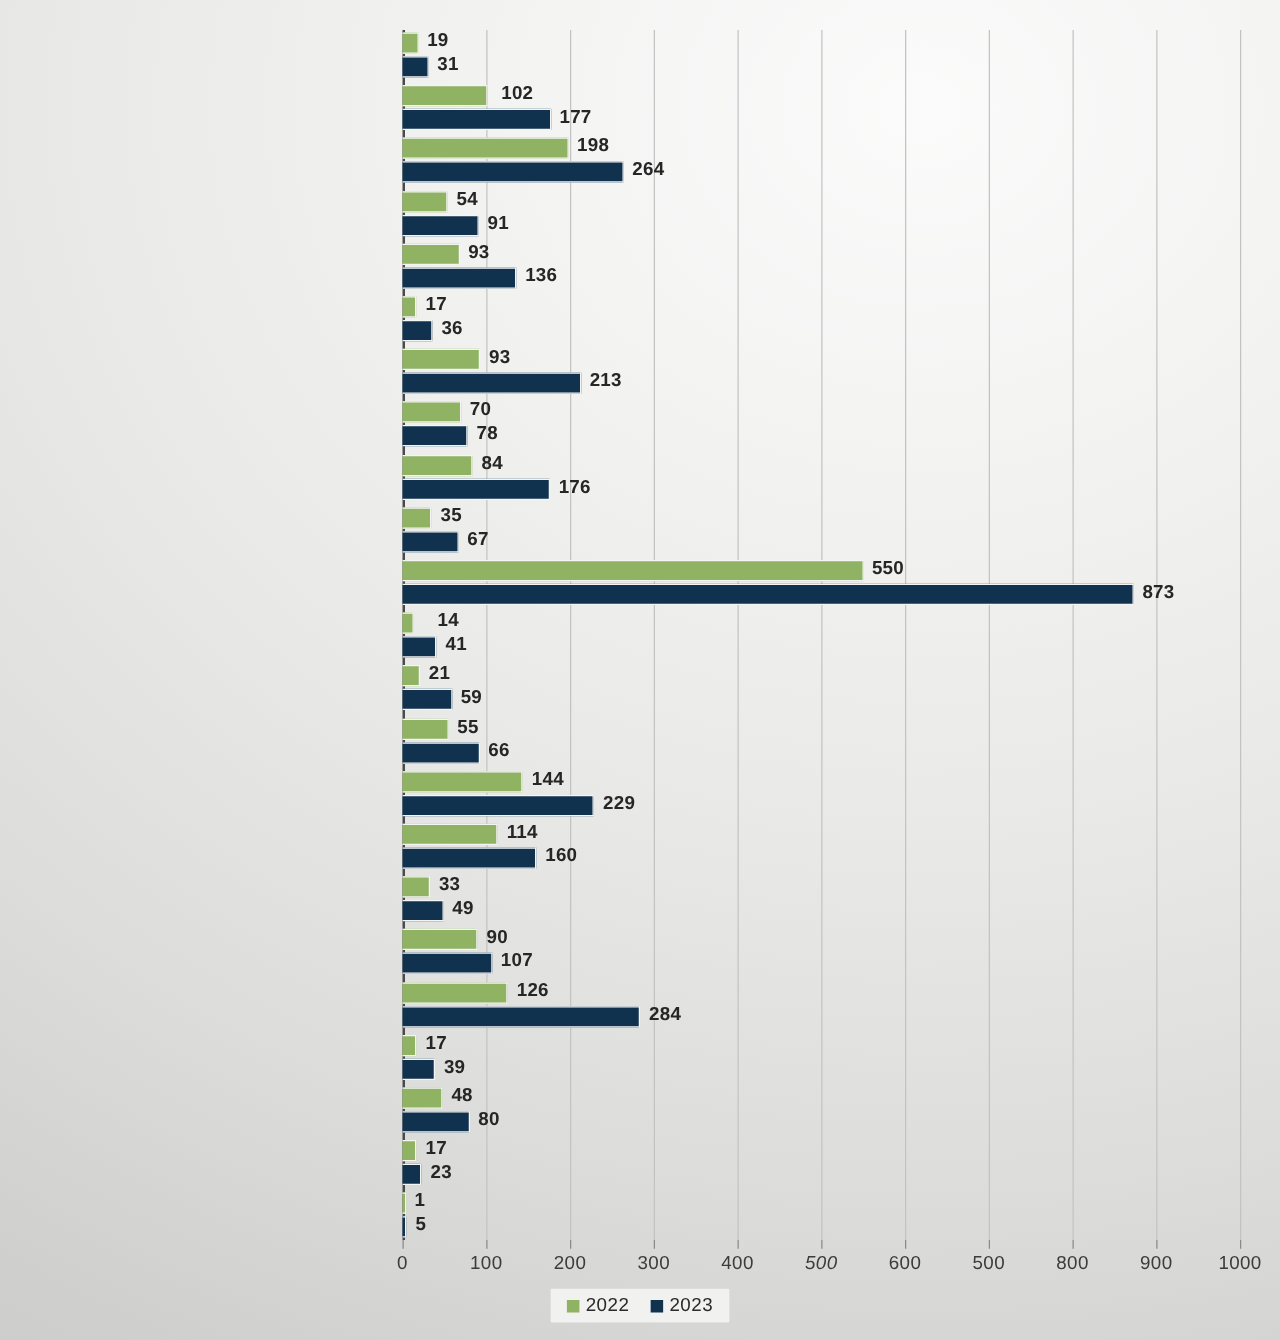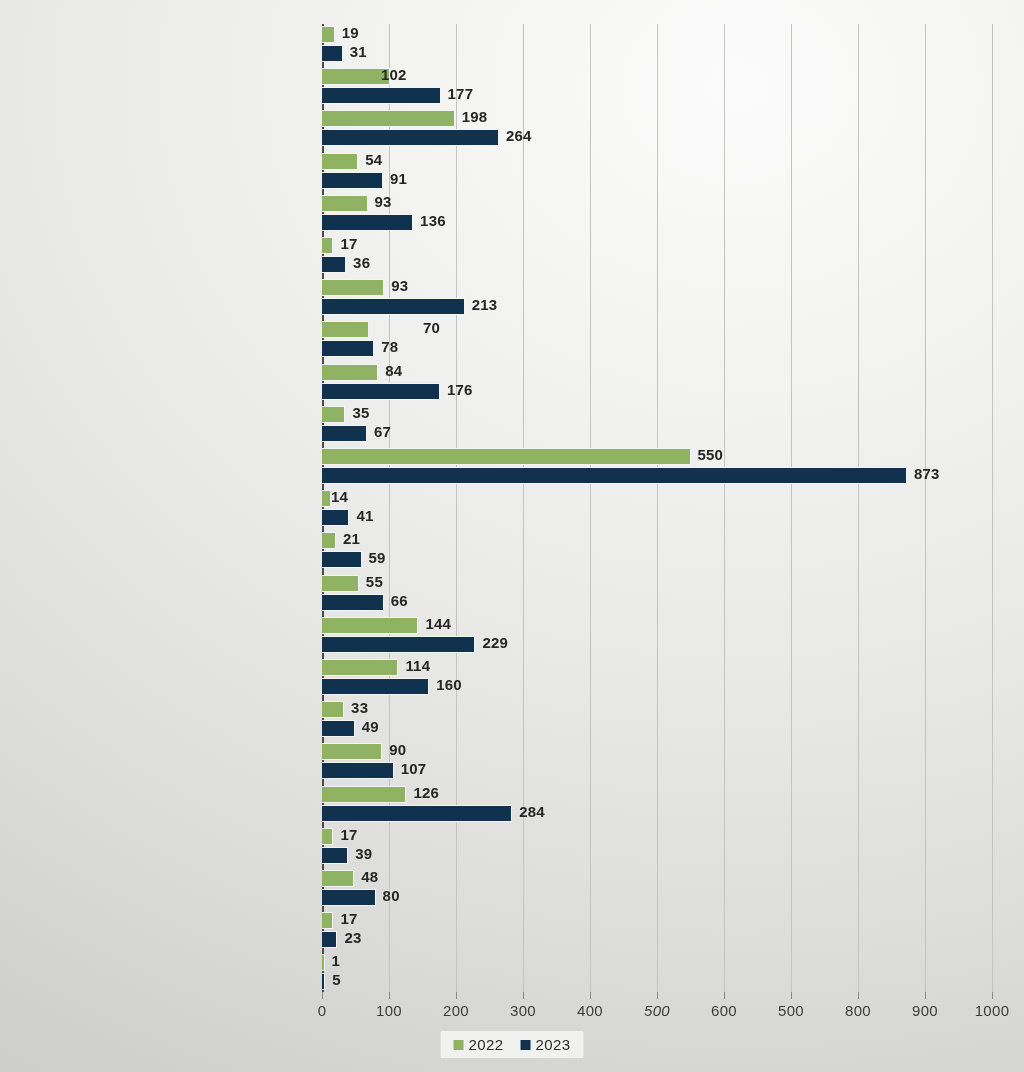--- a/index.html
+++ b/index.html
@@ -169,21 +169,21 @@
       </div>
     <div id="bars">
         <div class="cat-group" style="top: 0px;">
           <div class="bar y2022" style="width: 12.73px; background: rgb(143, 178, 99);"></div>
           <div class="bar-value y2022" style="left: 19.73px;">19</div>
           <div class="bar y2023" style="width: 20.77px; background: rgb(16, 50, 79);"></div>
           <div class="bar-value y2023" style="left: 27.77px;">31</div>
         </div>
         <div class="cat-group" style="top: 42.2px;">
           <div class="bar y2022" style="width: 68.34px; background: rgb(143, 178, 99);"></div>
-          <div class="bar-value y2022" style="left: 59px; text-align: center;">102</div>
+          <div class="bar-value y2022" style="left: 79px; text-align: center;">102</div>
           <div class="bar y2023" style="width: 118.59px; background: rgb(16, 50, 79);"></div>
           <div class="bar-value y2023" style="left: 125.59px;">177</div>
         </div>
         <div class="cat-group" style="top: 84.4px;">
           <div class="bar y2022" style="width: 132.66px; background: rgb(143, 178, 99);"></div>
           <div class="bar-value y2022" style="left: 139.66px;">198</div>
           <div class="bar y2023" style="width: 176.88px; background: rgb(16, 50, 79);"></div>
           <div class="bar-value y2023" style="left: 183.88px;">264</div>
         </div>
         <div class="cat-group" style="top: 126.6px;">
@@ -205,21 +205,21 @@
           <div class="bar-value y2023" style="left: 31.12px;">36</div>
         </div>
         <div class="cat-group" style="top: 253.2px; padding-left: 47px;">
           <div class="bar y2022" style="width: 62.31px; background: rgb(143, 178, 99);"></div>
           <div class="bar-value y2022" style="left: 69.31px;">93</div>
           <div class="bar y2023" style="width: 142.71px; background: rgb(16, 50, 79);"></div>
           <div class="bar-value y2023" style="left: 149.71px;">213</div>
         </div>
         <div class="cat-group" style="top: 295.4px;">
           <div class="bar y2022" style="width: 46.9px; background: rgb(143, 178, 99);"></div>
-          <div class="bar-value y2022" style="left: 53.9px; margin-left: 47px;">70</div>
+          <div class="bar-value y2022" style="left: 53.9px;">70</div>
           <div class="bar y2023" style="width: 52.26px; background: rgb(16, 50, 79);"></div>
           <div class="bar-value y2023" style="left: 59.26px;">78</div>
         </div>
         <div class="cat-group" style="top: 337.6px;">
           <div class="bar y2022" style="width: 56.28px; background: rgb(143, 178, 99);"></div>
           <div class="bar-value y2022" style="left: 63.28px;">84</div>
           <div class="bar y2023" style="width: 117.92px; background: rgb(16, 50, 79);"></div>
           <div class="bar-value y2023" style="left: 124.92px;">176</div>
         </div>
         <div class="cat-group" style="top: 379.8px;">
@@ -229,21 +229,21 @@
           <div class="bar-value y2023" style="left: 51.89px;">67</div>
         </div>
         <div class="cat-group" style="top: 422px;">
           <div class="bar y2022" style="width: 368.5px; background: rgb(143, 178, 99);"></div>
           <div class="bar-value y2022" style="left: 375.5px;">550</div>
           <div class="bar y2023" style="width: 584.91px; background: rgb(16, 50, 79);"></div>
           <div class="bar-value y2023" style="left: 591.91px;">873</div>
         </div>
         <div class="cat-group" style="top: 464.2px;">
           <div class="bar y2022" style="width: 9.38px; background: rgb(143, 178, 99);"></div>
-          <div class="bar-value y2022" style="left: 9px;">14</div>
+          <div class="bar-value y2022" style="left: 28px;">14</div>
           <div class="bar y2023" style="width: 27.47px; background: rgb(16, 50, 79);"></div>
           <div class="bar-value y2023" style="left: 34.47px;">41</div>
         </div>
         <div class="cat-group" style="top: 506.4px;">
           <div class="bar y2022" style="width: 14.07px; background: rgb(143, 178, 99);"></div>
           <div class="bar-value y2022" style="left: 21.07px;">21</div>
           <div class="bar y2023" style="width: 39.53px; background: rgb(16, 50, 79);"></div>
           <div class="bar-value y2023" style="left: 46.53px;">59</div>
         </div>
         <div class="cat-group" style="top: 548.6px;">

